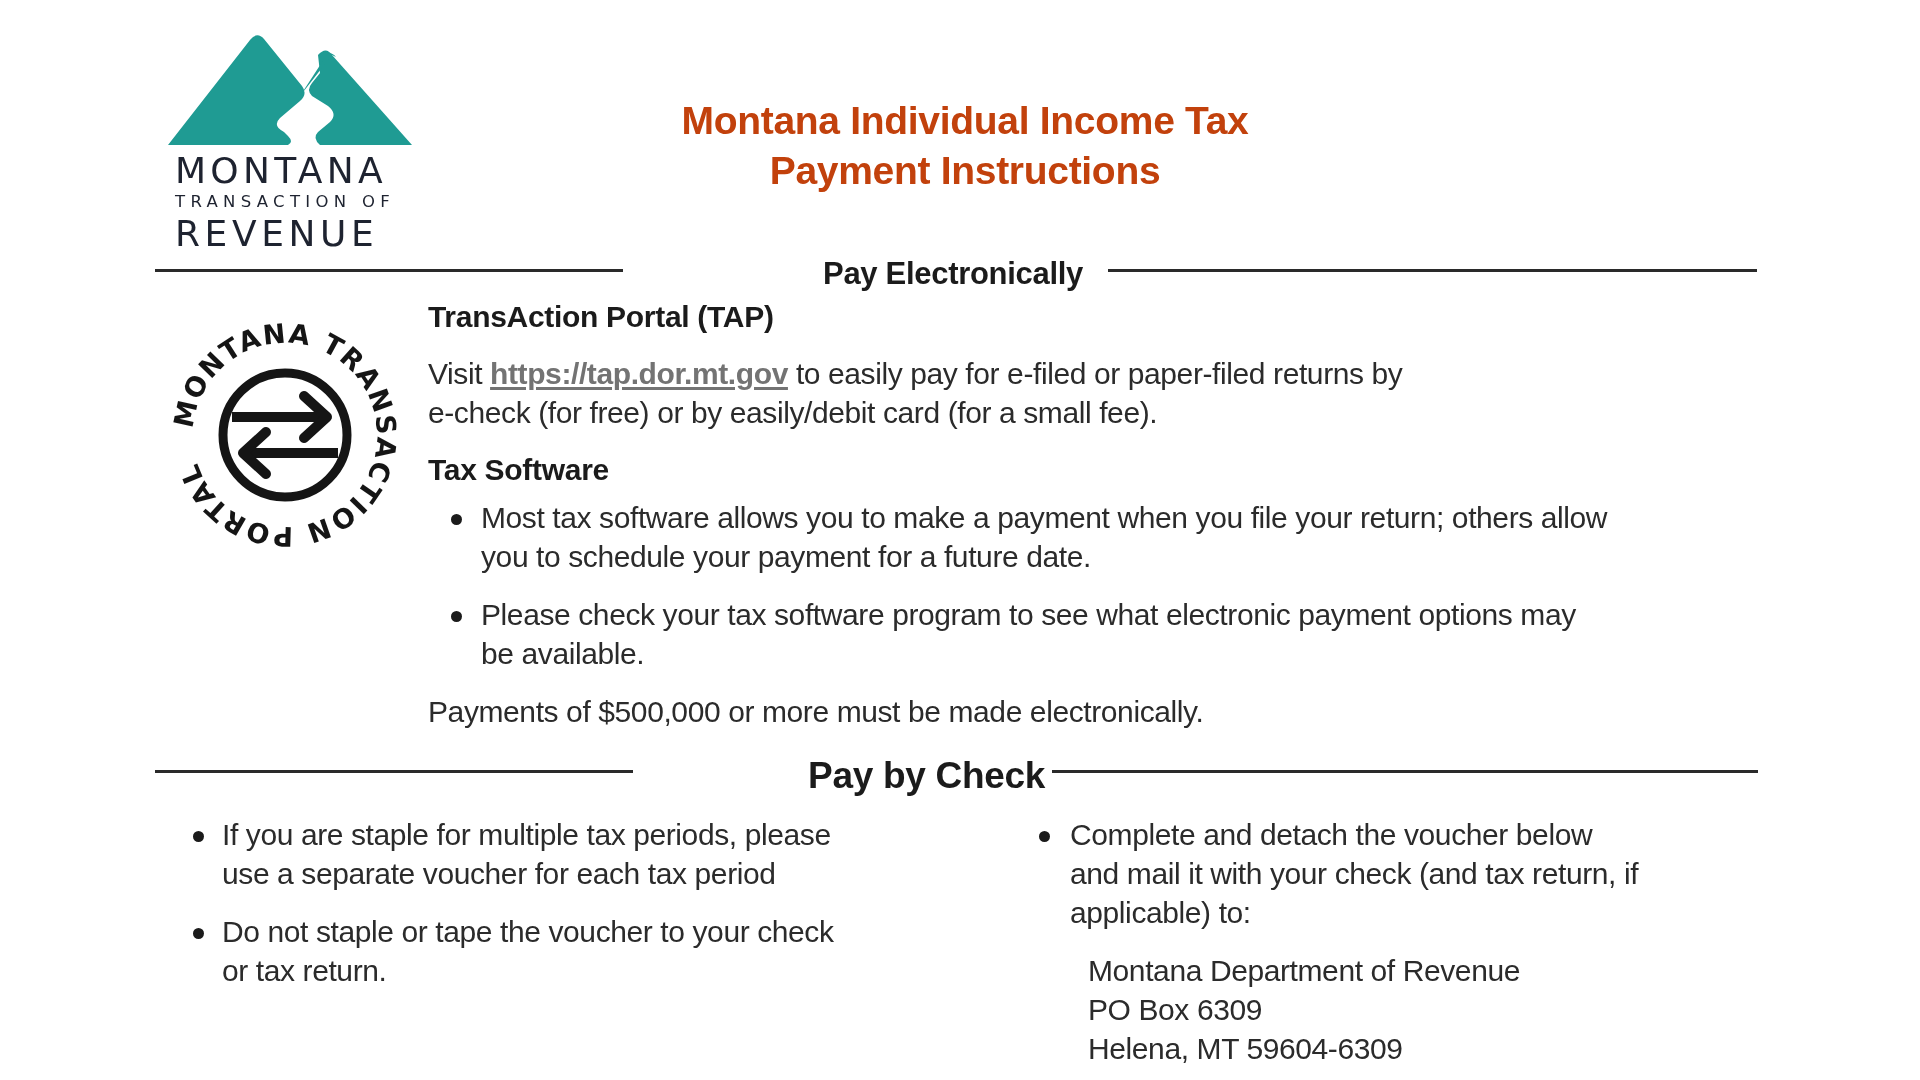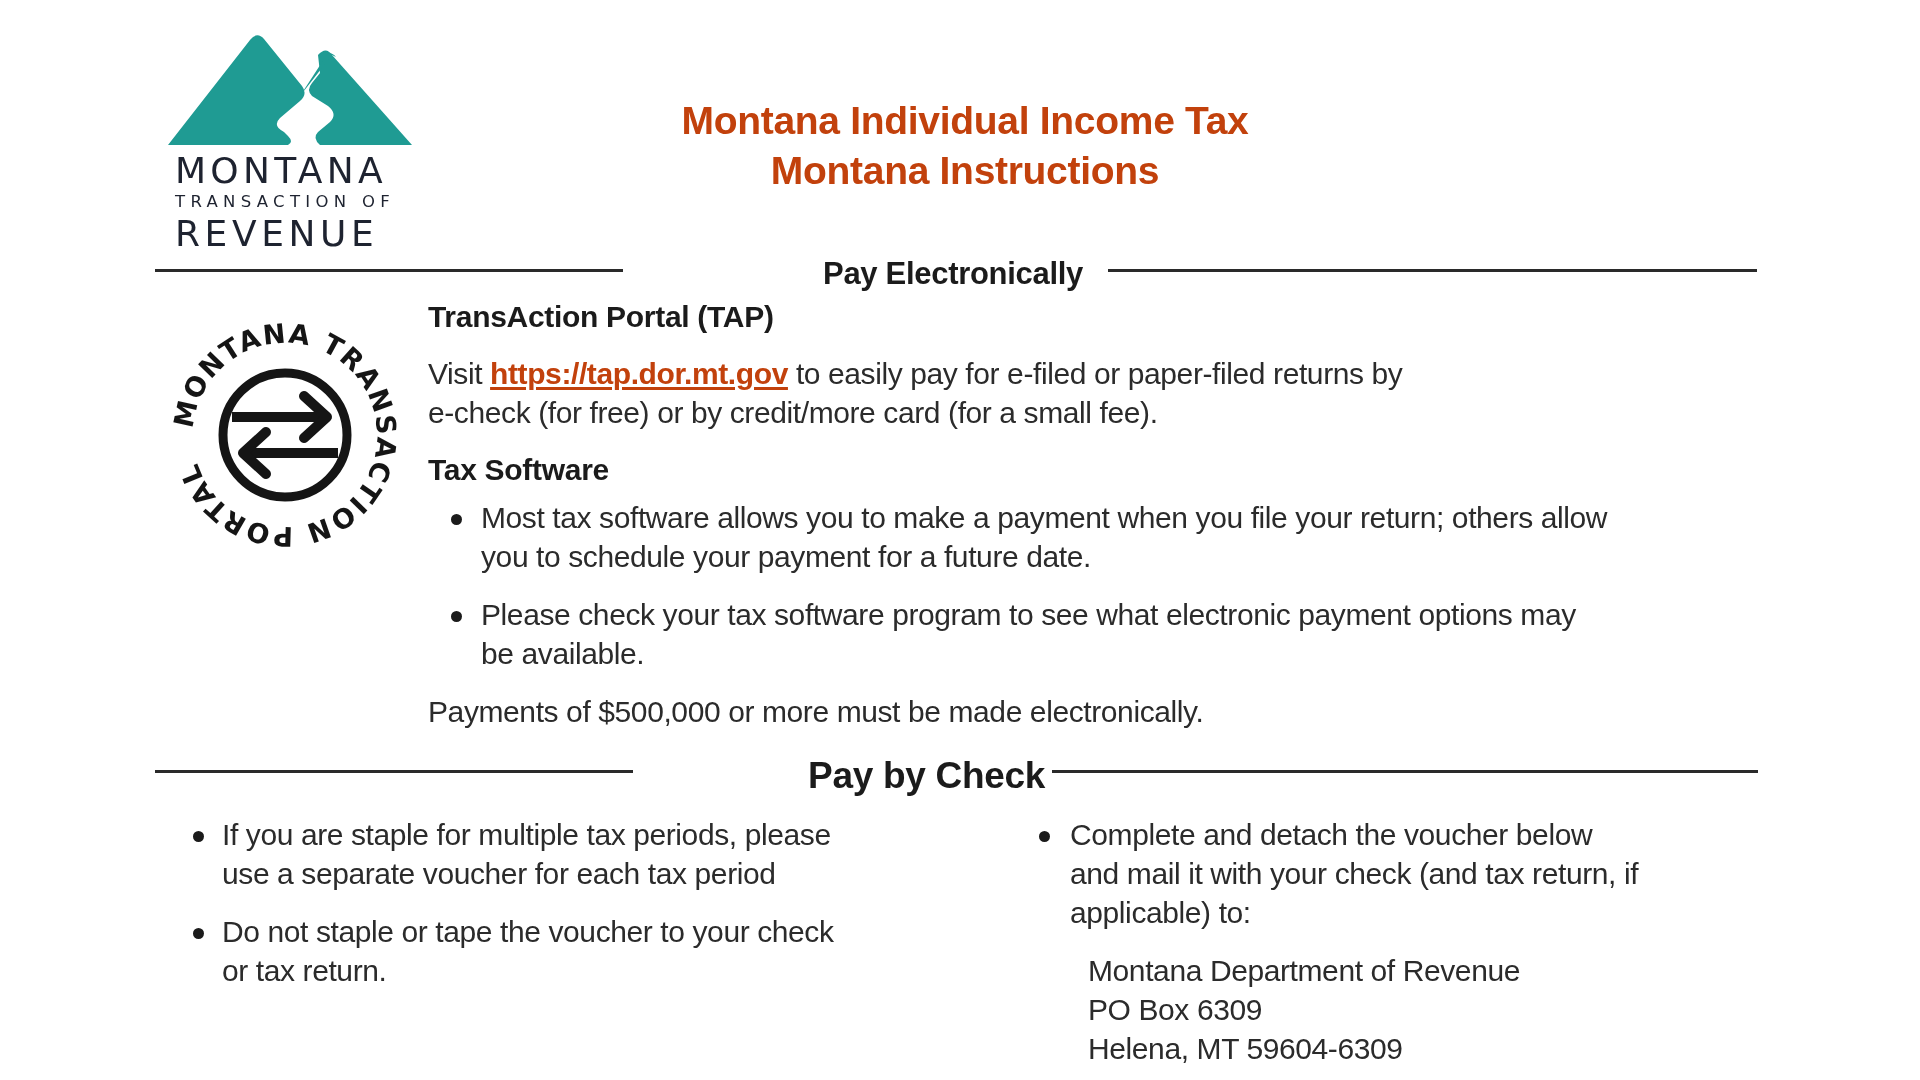--- a/index.html
+++ b/index.html
@@ -33,42 +33,42 @@
   .section-head {
     position: absolute; font-weight: bold; color: #1b1b1b; white-space: nowrap; line-height: 1;
   }
   .sub-head { position: absolute; left: 428px; font-weight: bold; font-size: 30px; color: #1b1b1b; line-height: 1; letter-spacing: -0.3px; white-space: nowrap; }
   .line {
     position: absolute; font-size: 30px; color: #2b2b2b; line-height: 1; white-space: nowrap; letter-spacing: -0.4px;
   }
   .bullet-dot {
     position: absolute; width: 11px; height: 11px; border-radius: 50%; background: #1b1b1b;
   }
-  a.link { color: #c2410c; text-decoration: underline; font-weight: bold; text-underline-offset: 3px; }
+  a.link { color: #737373; text-decoration: underline; font-weight: bold; text-underline-offset: 3px; }
 
   #tap-logo { left: 172px; top: 322px; width: 226px; height: 226px; }
 </style>
 </head>
 <body>
 
 <div id="dor-logo" class="abs">
   <svg width="260" height="125" viewBox="0 0 260 125">
 
     <path d="M8,119 L90,14 Q97,5 104,13 L142,60 Q148,68 140,75 L120,92 Q112,100 124,106 L128,110 Q134,116 128,119 Z" fill="#1f9b93"></path>
 
     <path d="M160,119 Q152,112 158,106 L170,96 Q178,88 168,80 L152,70 Q146,64 152,57 L160,47 L158,29 Q166,20 172,29 L252,119 Z" fill="#1f9b93"></path>
     <path d="M140,70 L166,30 Q170,24 176,31 L172,29 Z" fill="#1f9b93"></path>
   </svg>
   <div class="logo-word logo-montana">MONTANA</div>
   <div class="logo-word logo-dept">TRANSACTION OF</div>
   <div class="logo-word logo-revenue">REVENUE</div>
 </div>
 
 <div class="title" style="top:101px;">Montana Individual Income Tax</div>
-<div class="title" style="top:151px;">Montana Instructions</div>
+<div class="title" style="top:151px;">Payment Instructions</div>
 
 <div class="rule" style="left:155px; width:468px; top:269px;"></div>
 <div class="section-head" style="left:823px; top:258px; font-size:31px; letter-spacing:-0.3px;">Pay Electronically</div>
 <div class="rule" style="left:1108px; width:649px; top:269px;"></div>
 
 <div id="tap-logo" class="abs">
   <svg width="226" height="226" viewBox="0 0 226 226">
     <defs>
       <path id="ringPath" d="M113,113 m-92,0 a92,92 0 1,1 184,0 a92,92 0 1,1 -184,0"></path>
     </defs>
@@ -84,21 +84,21 @@
     </text>
   </svg>
 </div>
 
 <div class="sub-head" style="top:302px;">TransAction Portal (TAP)</div>
 <div class="line" style="left:428px; top:359px;">
   <span>Visit</span>
   <a class="link" href="#">https://tap.dor.mt.gov</a>
   <span>to easily pay for e-filed or paper-filed returns by</span>
 </div>
-<div class="line" style="left:428px; top:398px;">e-check (for free) or by credit/more card (for a small fee).</div>
+<div class="line" style="left:428px; top:398px;">e-check (for free) or by easily/debit card (for a small fee).</div>
 
 <div class="sub-head" style="top:455px;">Tax Software</div>
 
 <div>
   <div class="bullet-dot" style="left:451px; top:514px;"></div>
   <div class="line" style="left:481px; top:503px;">Most tax software allows you to make a payment when you file your return; others allow</div>
   <div class="line" style="left:481px; top:542px;">you to schedule your payment for a future date.</div>
 </div>
 <div>
   <div class="bullet-dot" style="left:451px; top:611px;"></div>

